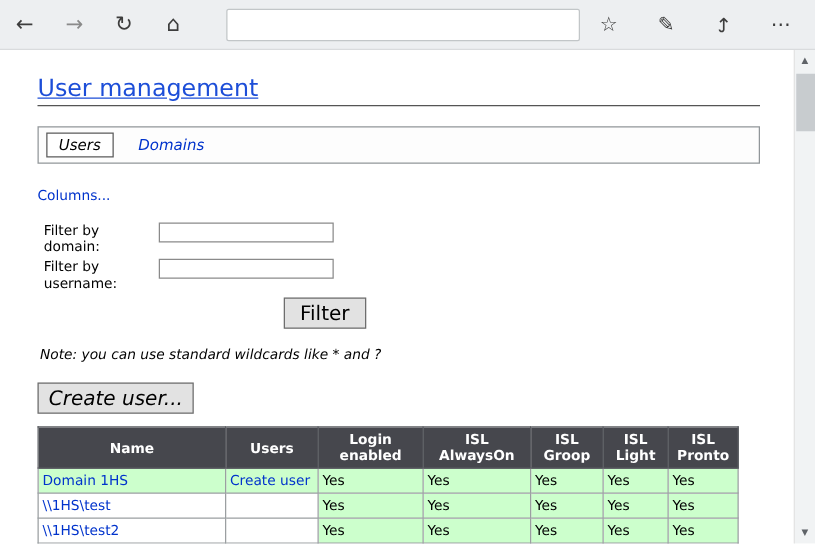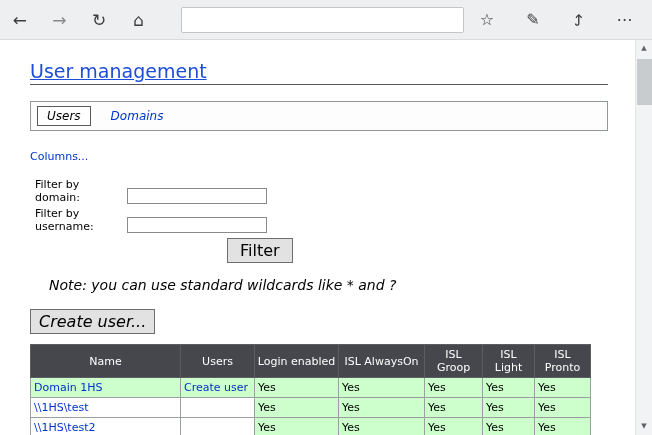--- a/index.html
+++ b/index.html
@@ -46,37 +46,37 @@
   .rule{border:none;border-top:1px solid #555;margin:0 0 16px 0;}
   .tabbar{
     border:1px solid #919699;padding:4px 6px;display:flex;align-items:center;
     gap:16px;margin-bottom:14px;background:#fdfdfd;font-style:italic;
   }
   .tab{font-size:12px;color:var(--link);cursor:pointer;padding:2px 4px;}
   .tab.active{
     color:#000;border:1px solid #5a5a5a;background:#fff;padding:2px 9px;cursor:default;
   }
   .columns-link{display:inline-block;font-size:11px;color:var(--link);margin:0 0 12px 0;cursor:pointer;}
-  .filter-row{display:flex;align-items:flex-end;margin:3px 0;padding-left:5px;font-size:11px;color:#000;}
+  .filter-row{display:flex;align-items:flex-start;margin:3px 0;padding-left:5px;font-size:11px;color:#000;}
   .filter-row label{width:92px;}
   .filter-row input{
     width:140px;height:16px;box-sizing:border-box;border:1px solid #8a8a8a;
     font-size:11px;padding:0 3px;outline:none;
   }
   .filter-btn-row{margin:5px 0 0 197px;}
   .btn{
     font-size:16px;font-family:inherit;background:var(--button-bg);
     border:1px solid var(--button-border);padding:2px 12px;cursor:pointer;color:#000;
   }
-  .note{font-size:14px;font-style:italic;margin:14px 0 16px 19px;color:#000;}
+  .note{font-size:11px;font-style:italic;margin:14px 0 16px 2px;color:#000;}
   .create-btn{margin:0 0 10px 0;padding:2px 8px;font-style:italic;}
   
   table{border-collapse:collapse;table-layout:fixed;width:560px;font-size:11px;}
   th{
-    background:var(--header-bg);color:var(--header-text);font-weight:normal;
+    background:var(--header-bg);color:var(--header-text);font-weight:bold;
     border:1px solid #5b5d62;padding:3px 2px;font-size:11px;
   }
   td{
     border:1px solid var(--grid);padding:2px 3px;
     background:#fff;height:15px;line-height:14px;overflow:hidden;white-space:nowrap;
   }
   .row-domain td{background:var(--row-green);}
   .row-user td.val{background:var(--row-green);}
   .cell-link{color:var(--link);text-decoration:none;cursor:pointer;}
 </style>

